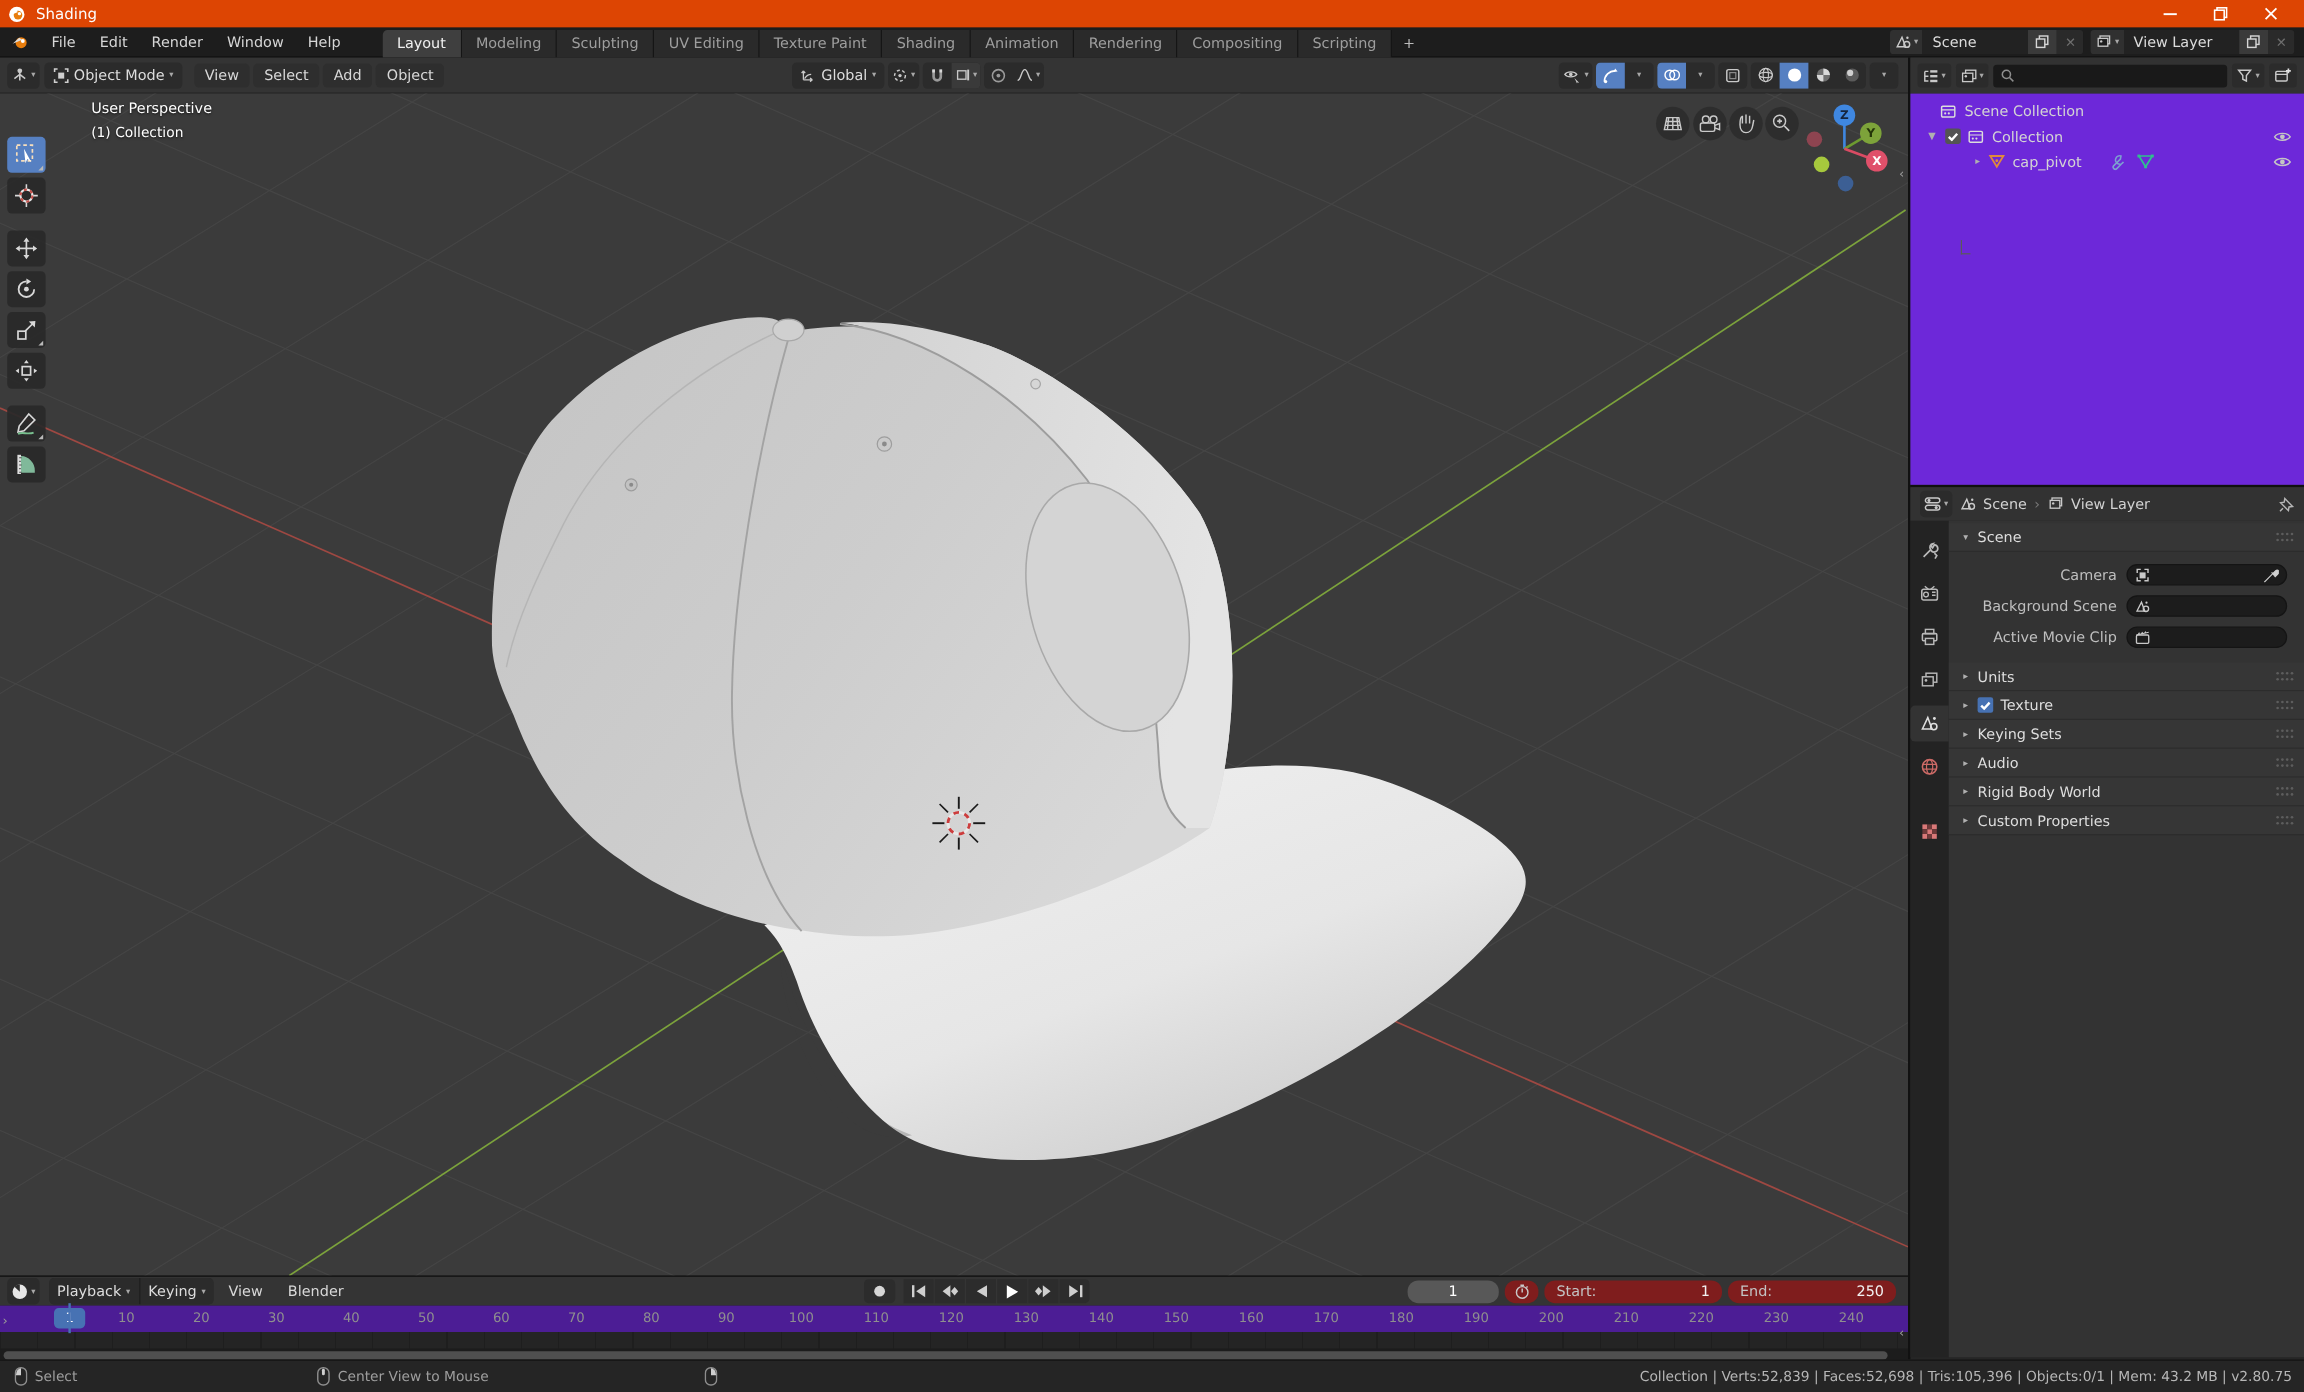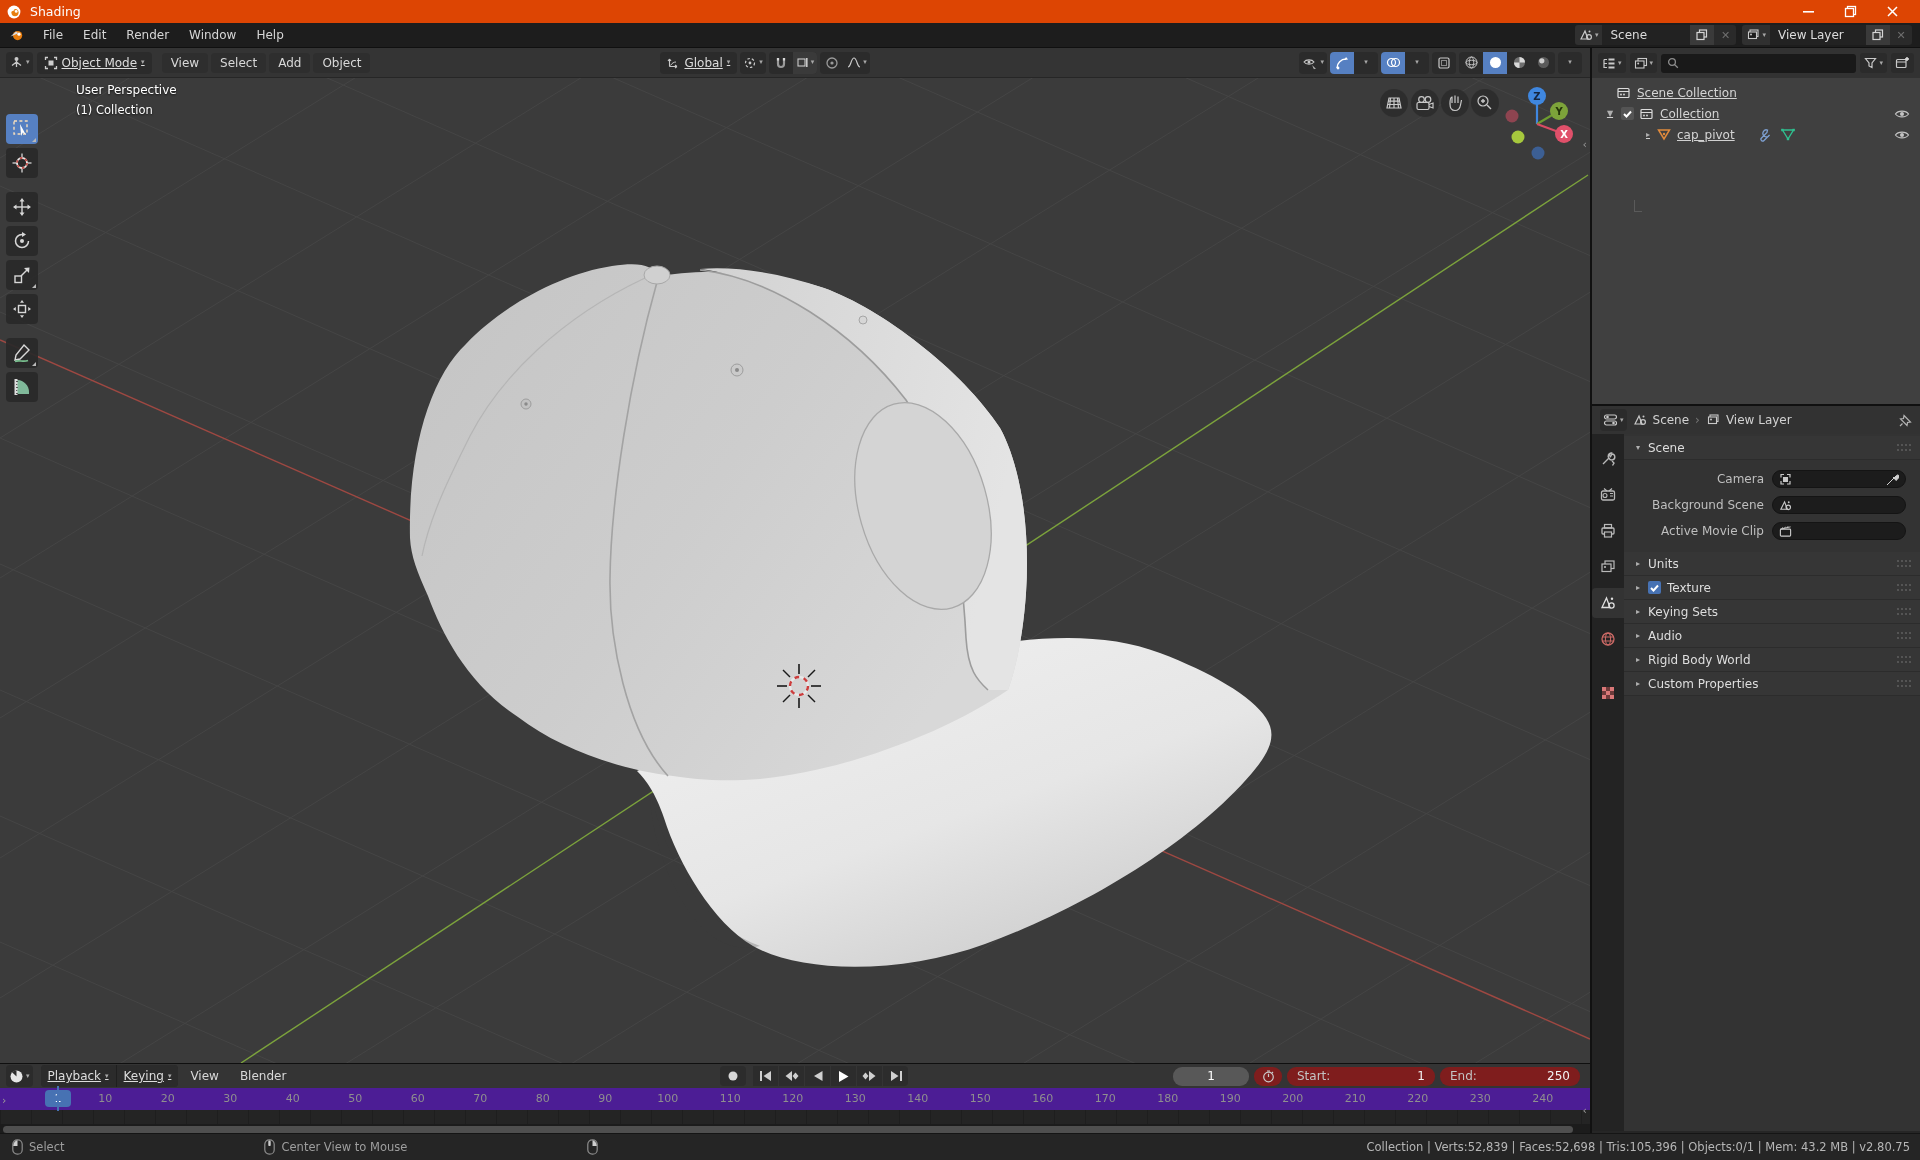--- a/index.html
+++ b/index.html
@@ -30,21 +30,21 @@
   .idblock .namecell { background:#222222; height:20px; display:flex; align-items:center; padding:0 8px; color:#dcdcdc; }
   .idblock .minibtn { background:#3a3a3a; height:20px; width:24px; display:flex; align-items:center; justify-content:center; }
   .idblock .xbtn { background:#2a2a2a; height:20px; width:22px; display:flex; align-items:center; justify-content:center; color:#6e6e6e; font-size:11px; }
   .chev { font-size:7px; color:#a8a8a8; line-height:1; }
 
   
   #viewport-col { position:absolute; left:0; top:48px; width:1590px; height:1085px; }
   #viewport-header { position:absolute; left:0; top:0; width:1590px; height:30px;
     background:#343434; display:flex; align-items:center; border-bottom:1px solid #262626; }
   .hbtn { height:22px; display:flex; align-items:center; gap:4px; background:#2b2b2b;
-    border-radius:4px; padding:0 7px; color:#dddddd; margin-left:4px;text-decoration:underline; }
+    border-radius:4px; padding:0 7px; color:#dddddd; margin-left:4px; }
   .hmenu { padding:3px 9px; color:#d8d8d8; background:#2e2e2e; border-radius:4px; margin-left:3px; }
   .hicon { height:22px; min-width:24px; display:flex; align-items:center; justify-content:center;
     gap:2px; background:#2b2b2b; border-radius:4px; margin-left:3px; padding:0 3px; }
   .hicon.active { background:#5680c2; }
   .seg { display:flex; align-items:center; margin-left:3px; background:#2b2b2b; border-radius:4px; overflow:hidden; }
   .seg .hicon { margin-left:0; border-radius:0; background:transparent; }
   .seg .hicon.active { background:#5680c2; }
 
   #viewport-canvas { position:absolute; left:0; top:30px; width:1590px; height:985px; background:#3b3b3b; }
 
@@ -81,21 +81,21 @@
   #tl-pill { position:absolute; left:45px; top:2px; width:26px; height:17px; background:#4772b3;
     border-radius:4px; color:#fff; text-align:center; line-height:17px; font-size:11px; }
   #playhead { position:absolute; left:57px; top:22px; width:2px; height:25px; background:#4772b3; }
 
   
   #right-panel { position:absolute; left:1590px; top:48px; width:330px; height:1085px;
     background:#262626; border-left:2px solid #111; }
   #outliner-header { height:30px; background:#323232; display:flex; align-items:center; padding:0 6px; gap:4px; }
   .oh-btn { height:20px; display:flex; align-items:center; gap:2px; background:#2b2b2b; border-radius:3px; padding:0 4px; }
   #outliner-search { flex:1; height:19px; background:#191919; border-radius:3px; display:flex; align-items:center; padding:0 6px; }
-  #outliner-body { padding-top:4px; height:326px; background:#404040; position:relative;text-decoration:underline; }
+  #outliner-body { padding-top:4px; height:326px; background:#6d28d9; position:relative; }
   .orow { height:21px; display:flex; align-items:center; color:#d4d4d4; position:relative; }
   .orow .eye { margin-left:auto; margin-right:10px; }
   .disc { width:12px; text-align:center; color:#b0b0b0; font-size:8px; }
   .treeline { position:absolute; left:42px; top:122px; width:1px; height:12px; background:#5a5a5a; }
   .treeelbow { position:absolute; left:42px; top:133px; width:8px; height:1px; background:#5a5a5a; }
 
   #prop-splitter { height:2px; background:#101010; }
   #properties { height:725px; display:flex; flex-direction:column; }
   #prop-header { height:28px; background:#323232; display:flex; align-items:center; padding:0 8px; gap:6px; }
   #prop-body { flex:1; display:flex; }
@@ -158,20 +158,33 @@
     <circle cx="9.6" cy="9.6" r="4.6" fill="#e87d0d"></circle>
     <circle cx="11" cy="8.2" r="1.6" fill="#fff"></circle>
     <path d="M2.5 10.5 L8 5.5 L10.5 7.2 Z" fill="#dcdcdc"></path>
   </svg>
   <div class="menus">
     <span class="menu-item">File</span>
     <span class="menu-item">Edit</span>
     <span class="menu-item">Render</span>
     <span class="menu-item">Window</span>
     <span class="menu-item">Help</span>
+  </div>
+  <div class="tabs">
+    <span class="tab active">Layout</span>
+    <span class="tab">Modeling</span>
+    <span class="tab">Sculpting</span>
+    <span class="tab">UV Editing</span>
+    <span class="tab">Texture Paint</span>
+    <span class="tab">Shading</span>
+    <span class="tab">Animation</span>
+    <span class="tab">Rendering</span>
+    <span class="tab">Compositing</span>
+    <span class="tab">Scripting</span>
+    <span class="tab-add">+</span>
   </div>
   <div style="margin-left:auto; display:flex; align-items:center; padding-right:8px;">
     <div class="idblock">
       <span class="iconcell">
         <svg width="14" height="14" viewBox="0 0 14 14">
           <path d="M2 11 L6 3 L9 11 Z" fill="none" stroke="#c9c9c9" stroke-width="1.2"></path>
           <circle cx="10" cy="9" r="2.4" fill="none" stroke="#c9c9c9" stroke-width="1.2"></circle>
           <circle cx="10.5" cy="3.5" r="1" fill="#c9c9c9"></circle>
         </svg>
           <span class="chev">▾</span>

